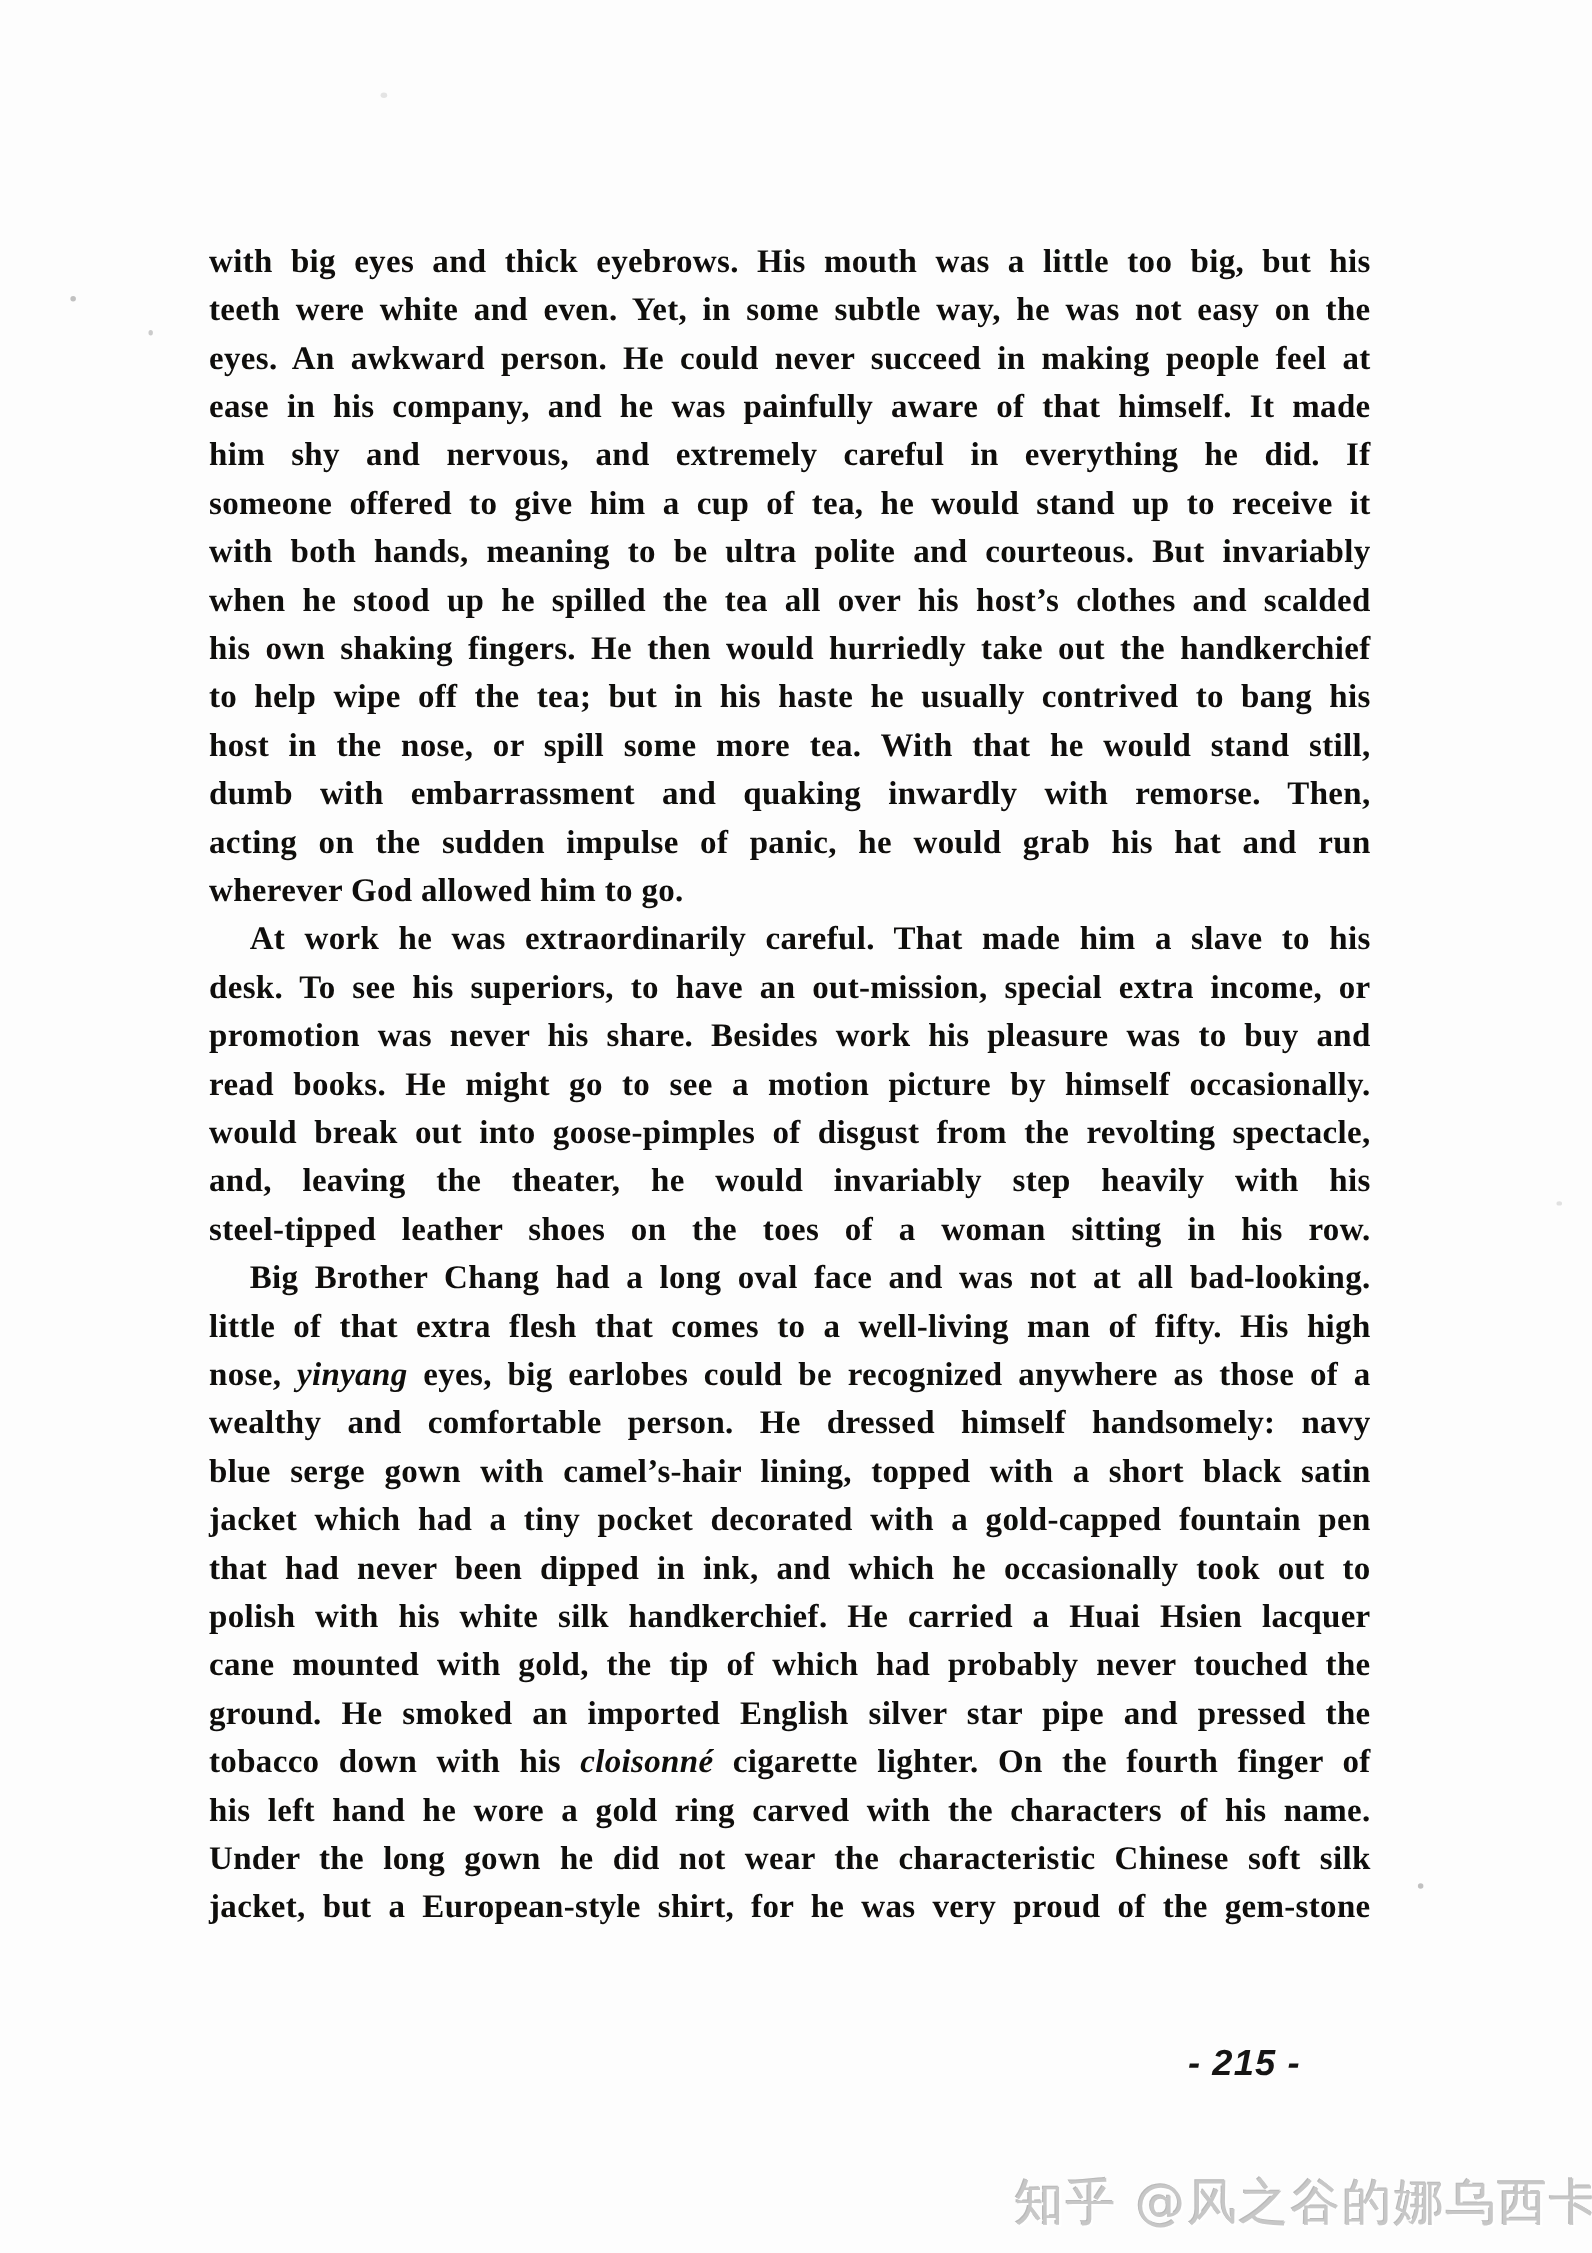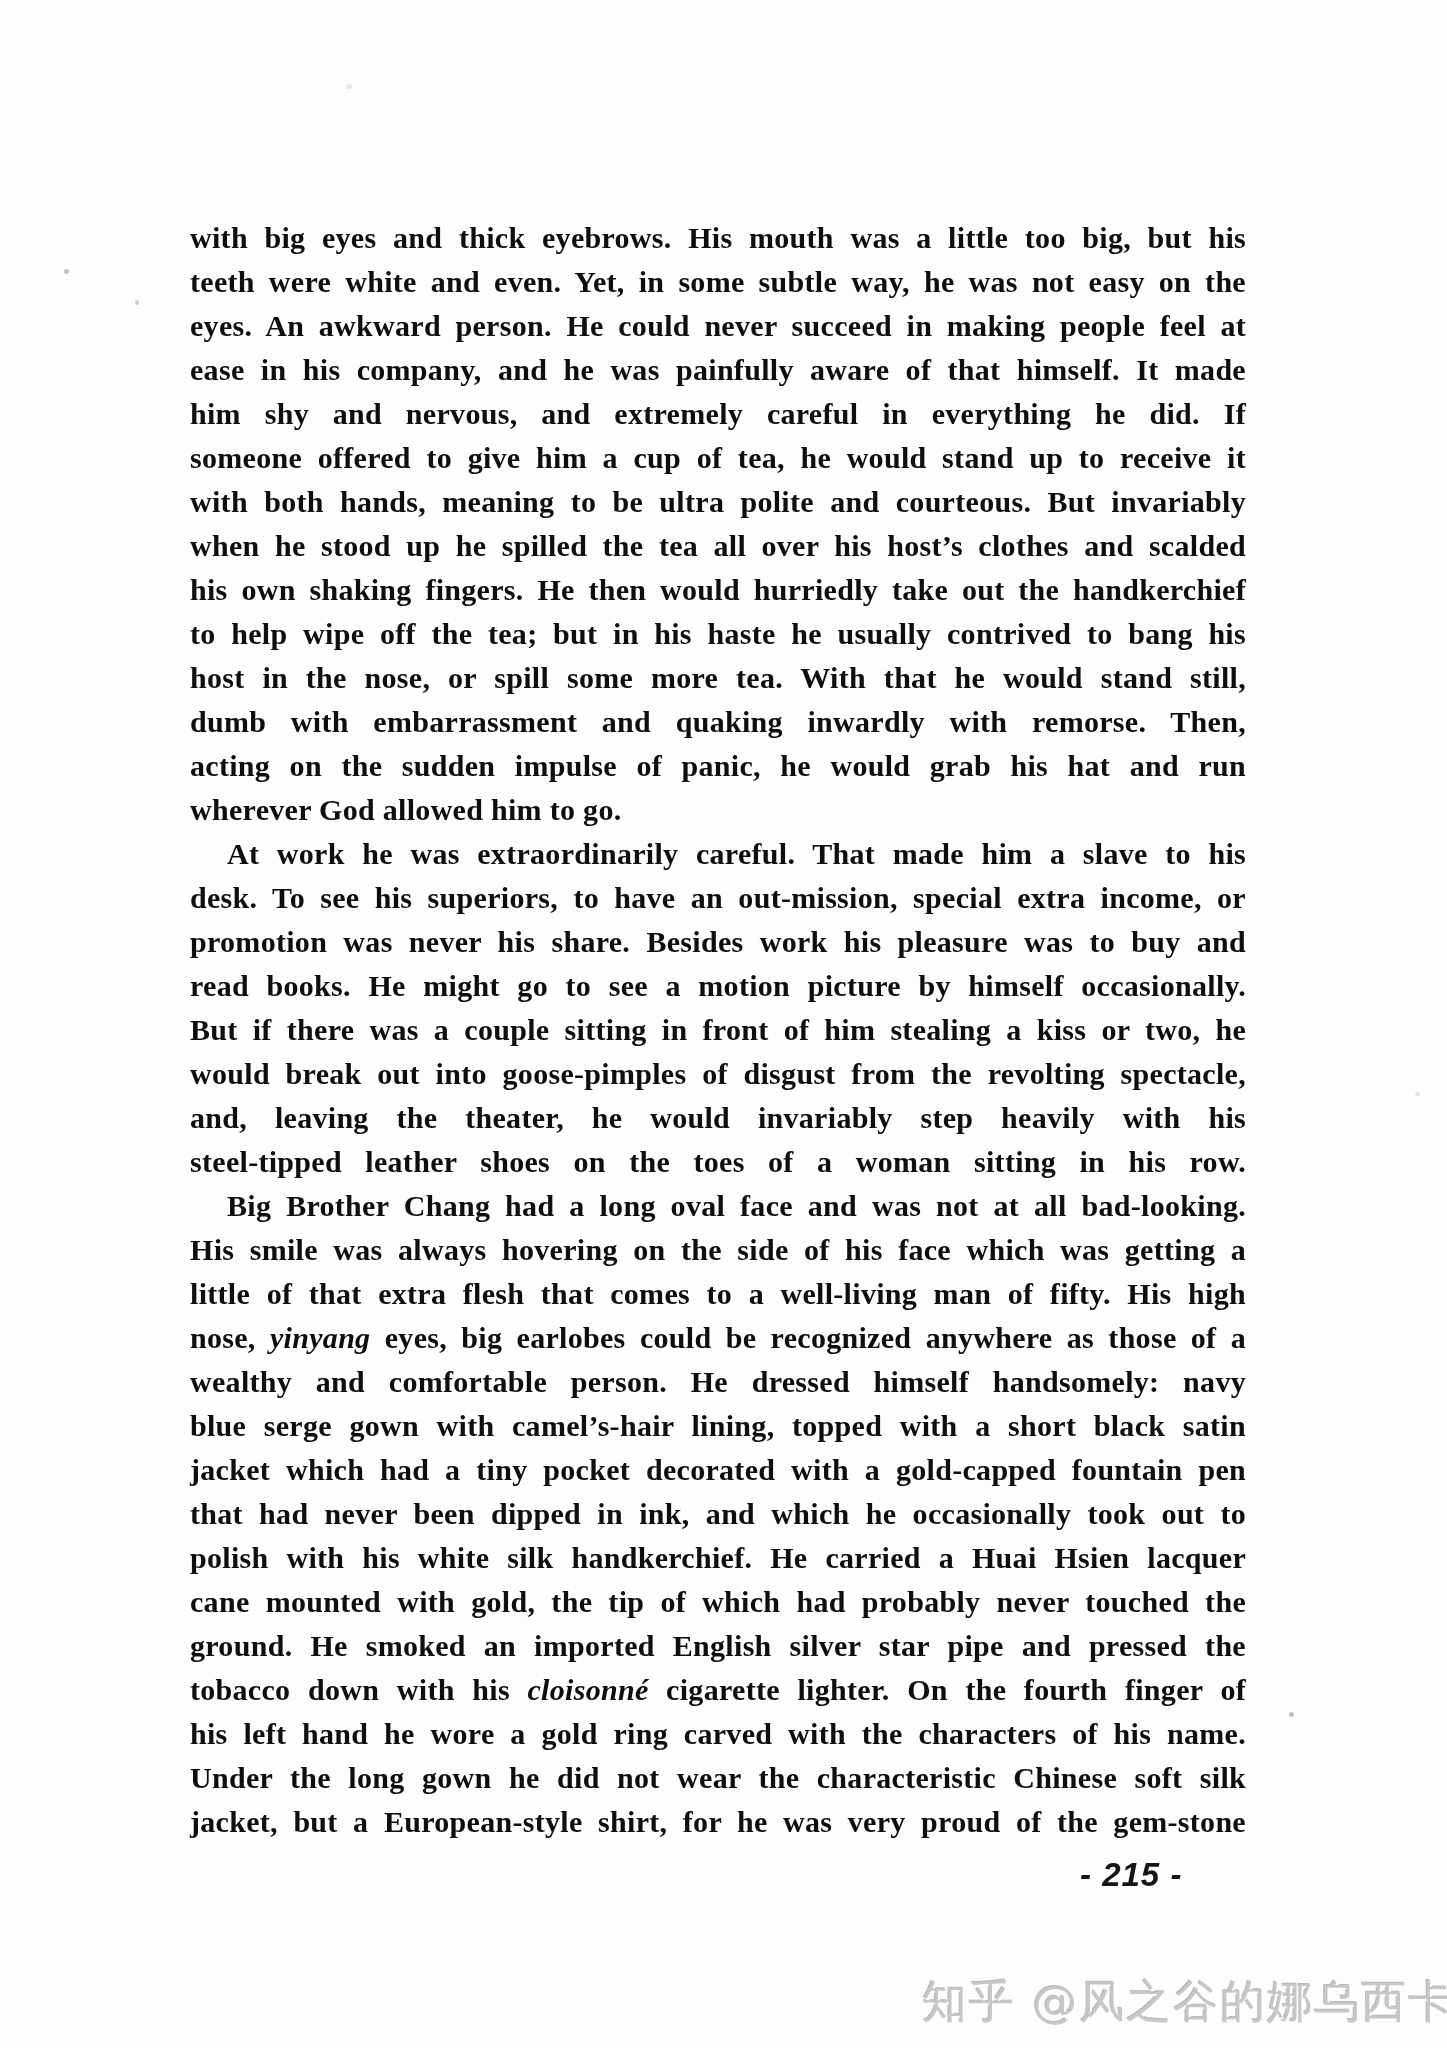--- a/index.html
+++ b/index.html
@@ -89,26 +89,24 @@
       <div class="line">his own shaking fingers. He then would hurriedly take out the handkerchief</div>
       <div class="line">to help wipe off the tea; but in his haste he usually contrived to bang his</div>
       <div class="line">host in the nose, or spill some more tea. With that he would stand still,</div>
       <div class="line">dumb with embarrassment and quaking inwardly with remorse. Then,</div>
       <div class="line">acting on the sudden impulse of panic, he would grab his hat and run</div>
       <div class="line short">wherever God allowed him to go.</div>
       <div class="line indent">At work he was extraordinarily careful. That made him a slave to his</div>
       <div class="line">desk. To see his superiors, to have an out-mission, special extra income, or</div>
       <div class="line">promotion was never his share. Besides work his pleasure was to buy and</div>
       <div class="line">read books. He might go to see a motion picture by himself occasionally.</div>
-      <div class="line">But if there was a couple sitting in front of him stealing a kiss or two, he</div>
       <div class="line">would break out into goose-pimples of disgust from the revolting spectacle,</div>
       <div class="line">and, leaving the theater, he would invariably step heavily with his</div>
       <div class="line">steel-tipped leather shoes on the toes of a woman sitting in his row.</div>
       <div class="line indent">Big Brother Chang had a long oval face and was not at all bad-looking.</div>
-      <div class="line">His smile was always hovering on the side of his face which was getting a</div>
       <div class="line">little of that extra flesh that comes to a well-living man of fifty. His high</div>
       <div class="line">nose, <i>yinyang</i> eyes, big earlobes could be recognized anywhere as those of a</div>
       <div class="line">wealthy and comfortable person. He dressed himself handsomely: navy</div>
       <div class="line">blue serge gown with camel’s-hair lining, topped with a short black satin</div>
       <div class="line">jacket which had a tiny pocket decorated with a gold-capped fountain pen</div>
       <div class="line">that had never been dipped in ink, and which he occasionally took out to</div>
       <div class="line">polish with his white silk handkerchief. He carried a Huai Hsien lacquer</div>
       <div class="line">cane mounted with gold, the tip of which had probably never touched the</div>
       <div class="line">ground. He smoked an imported English silver star pipe and pressed the</div>
       <div class="line">tobacco down with his <i>cloisonné</i> cigarette lighter. On the fourth finger of</div>

